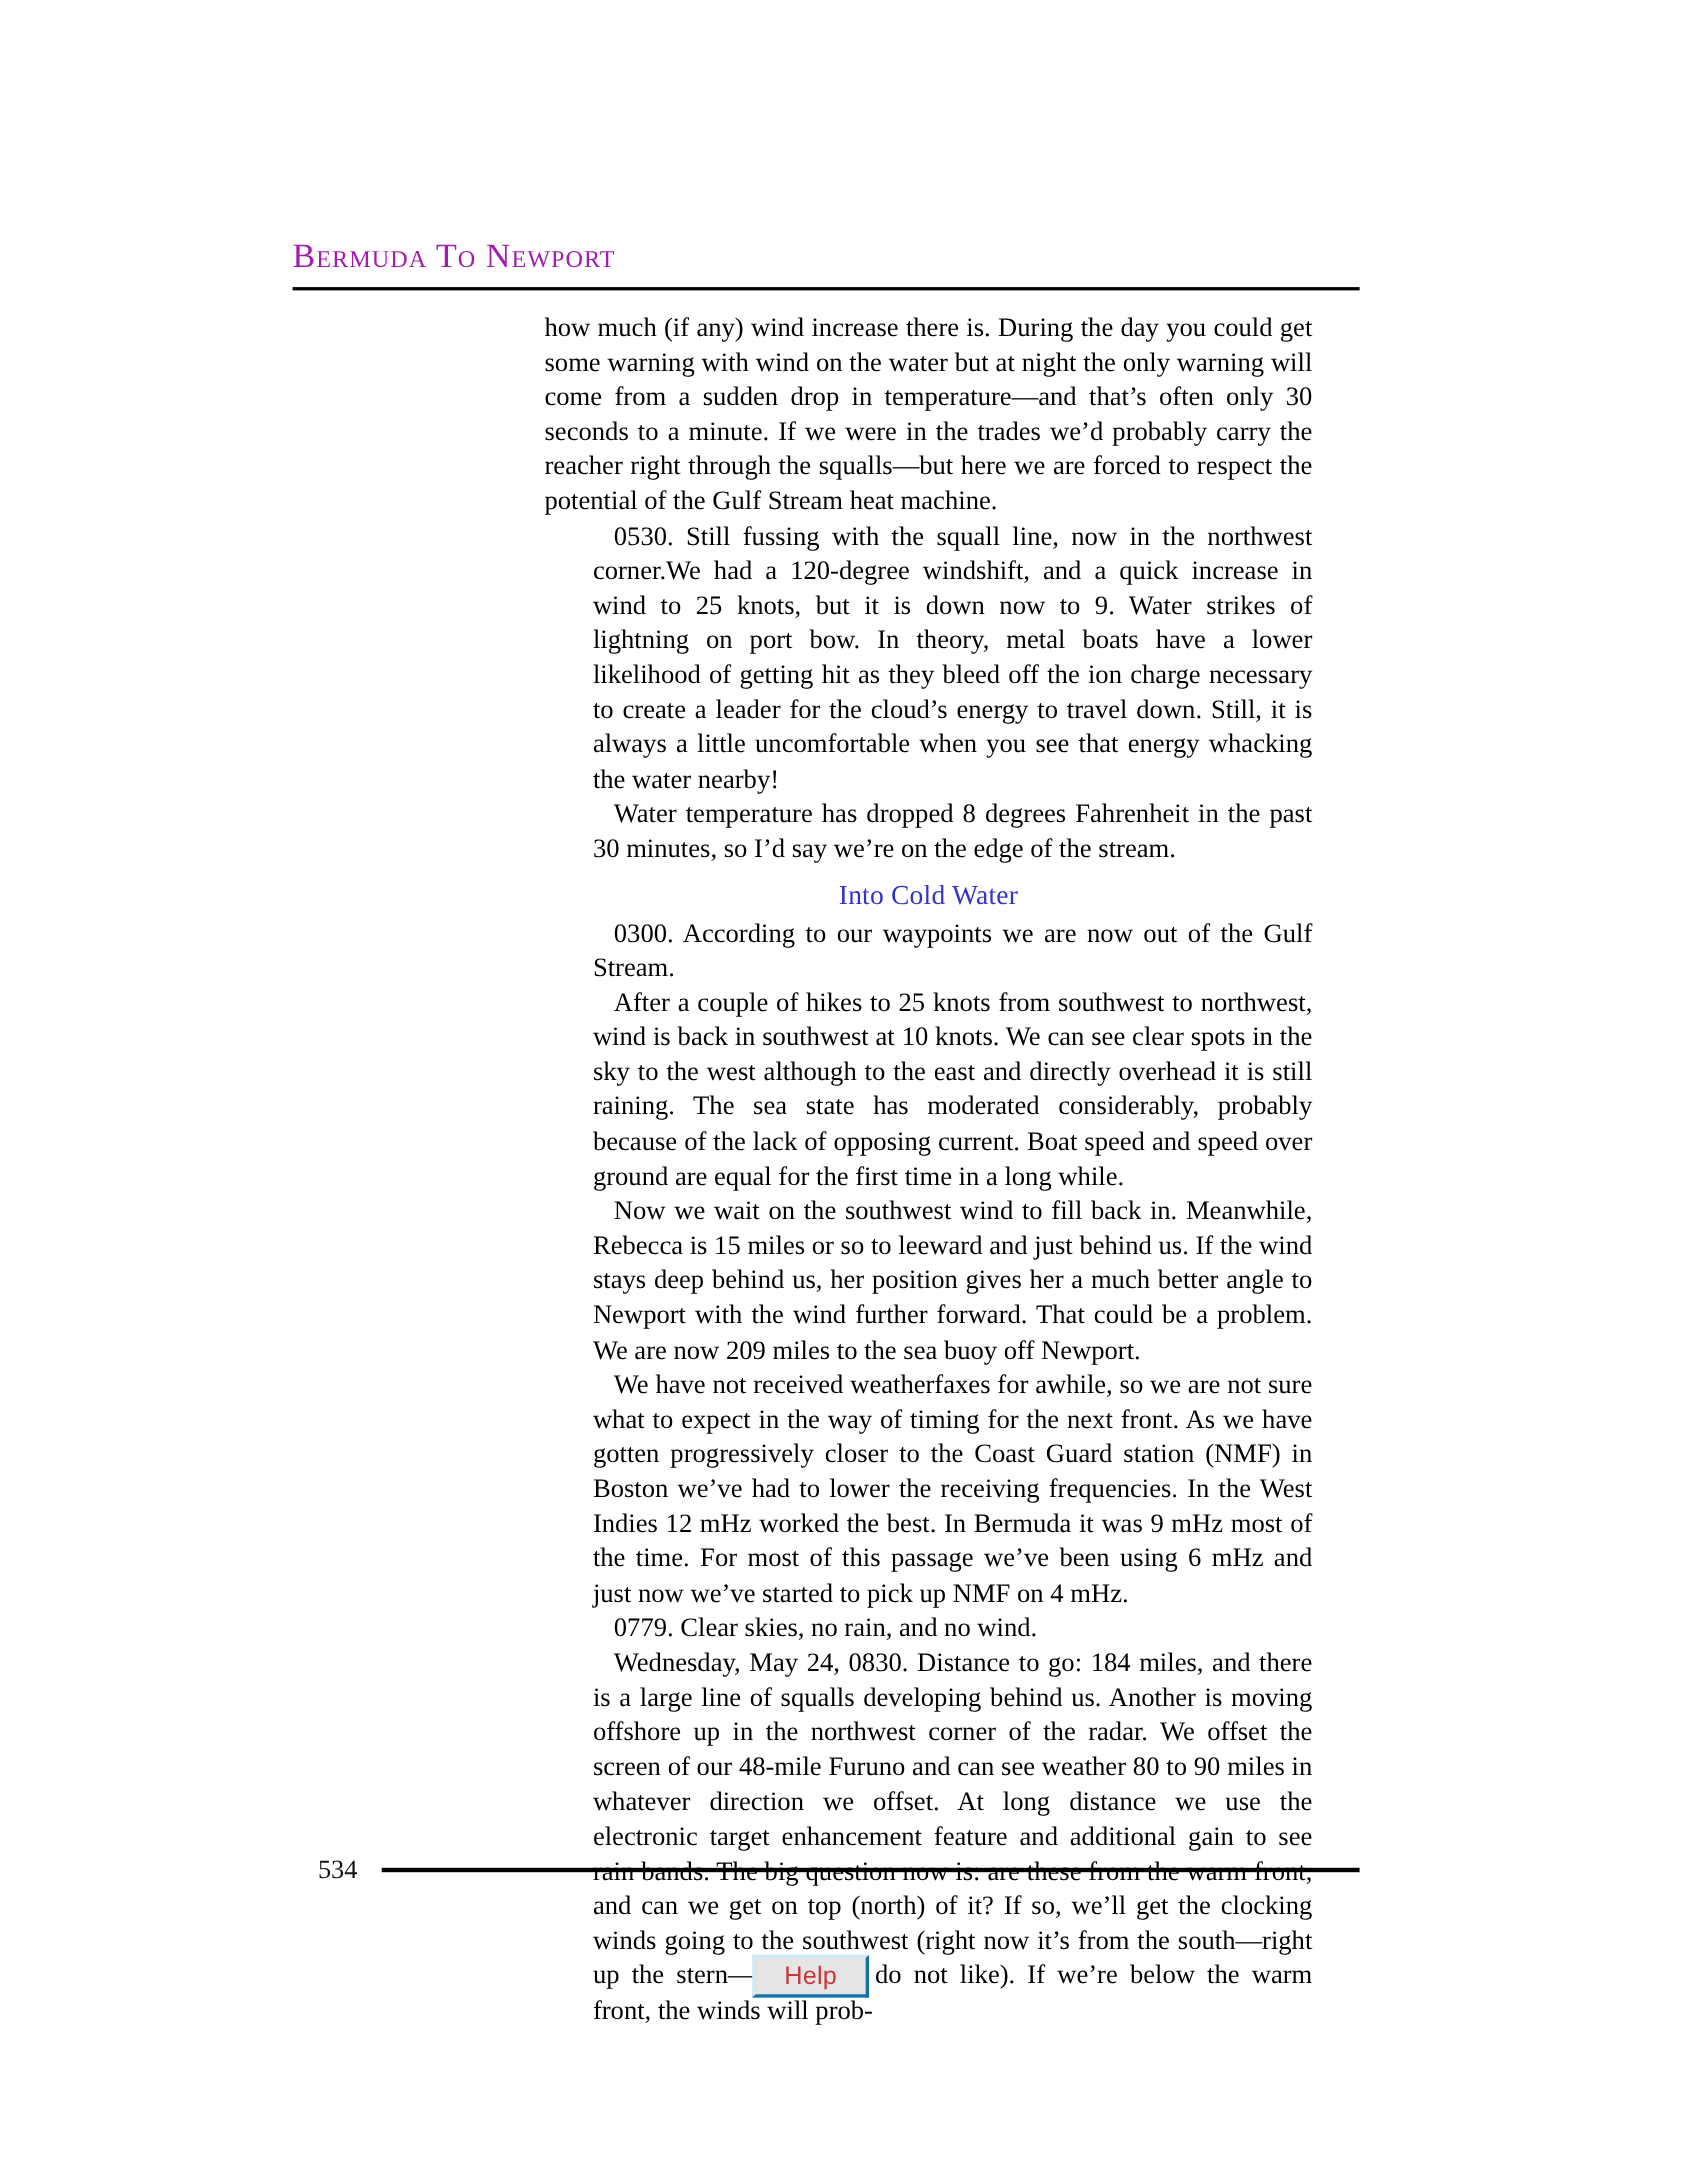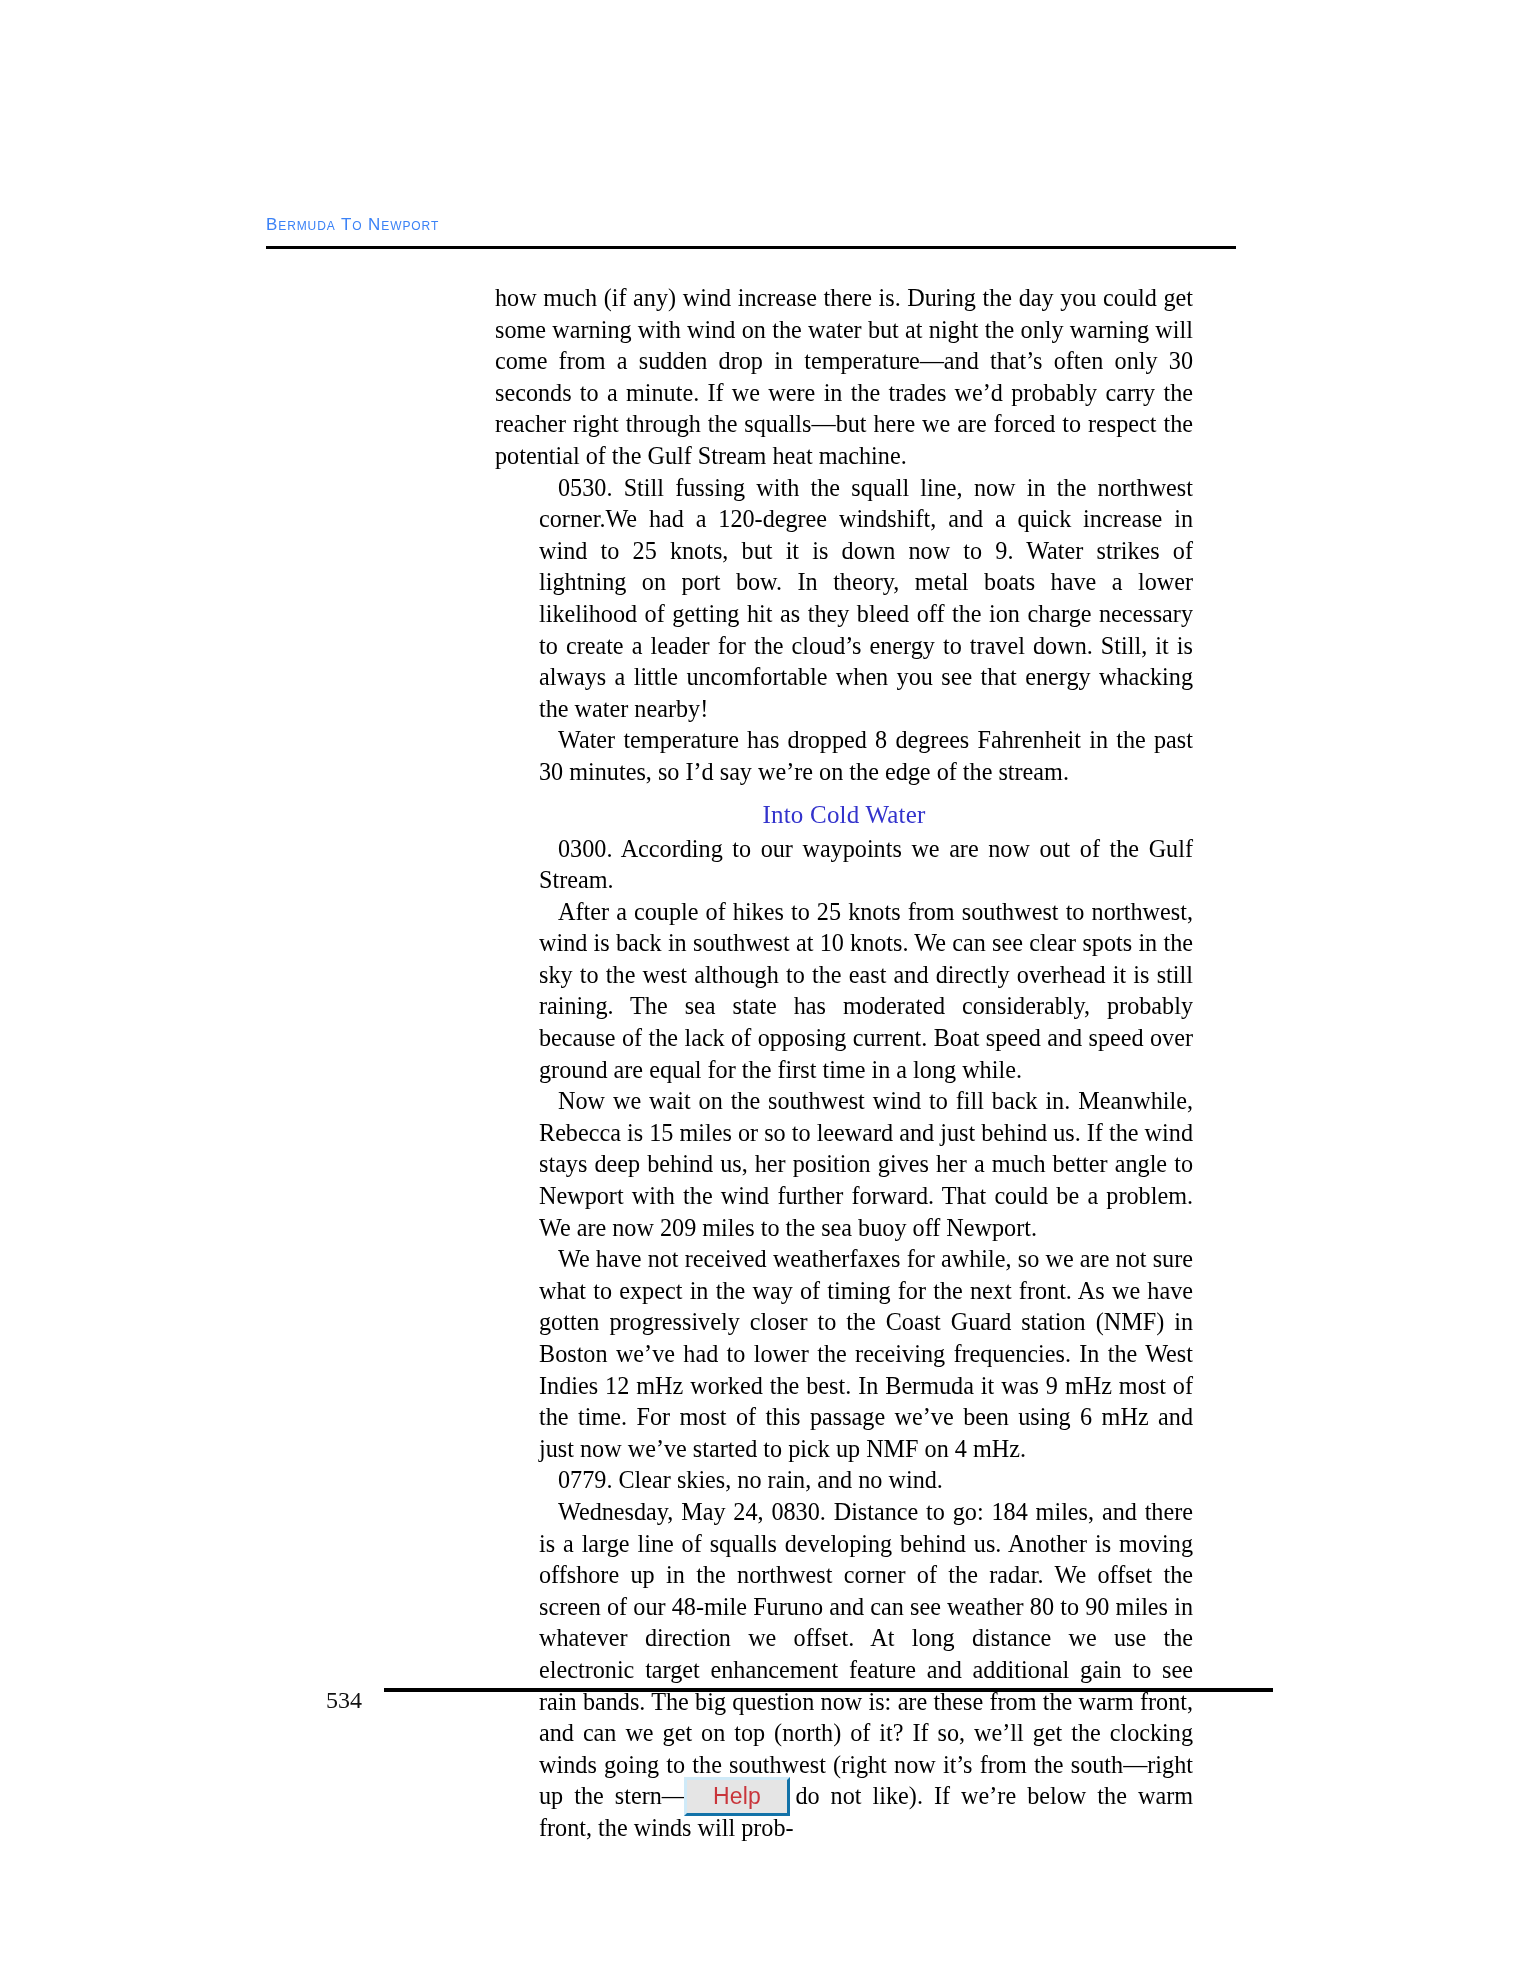--- a/index.html
+++ b/index.html
@@ -28,26 +28,26 @@
   }
 
   
   #running-head {
     position: absolute;
     left: 266px;
     top: 216px;
     width: 970px;
   }
   #running-head .rh-title {
-    font-family: Liberation Sans, sans-serif;
-    font-size: 17px;
+    font-family: Liberation Serif, serif;
+    font-size: 31px;
     letter-spacing: 0.9px;
     font-variant: small-caps;
     text-transform: capitalize;
-    color: #3b82f6;
+    color: #a21caf;
     white-space: nowrap;
     line-height: 1.1;
   }
   #running-head .rh-rule {
     margin-top: 11px;
     margin-left: 0px;
     width: 970px;
     height: 3px;
     background: #000000;
   }
@@ -90,22 +90,21 @@
     letter-spacing: 0.2px;
   }
 
   
   #folio {
     position: absolute;
     left: 289px;
     top: 1688px;
     width: 947px;
     display: flex;
-    align-items: flex-start;
-    margin-left: 37px;
+    align-items: center;
   }
   #folio .folio-number {
     font-size: 24px;
     color: #111111;
     line-height: 1;
     margin-right: 22px;
     white-space: nowrap;
   }
   #folio .folio-rule {
     flex: 1 1 auto;

